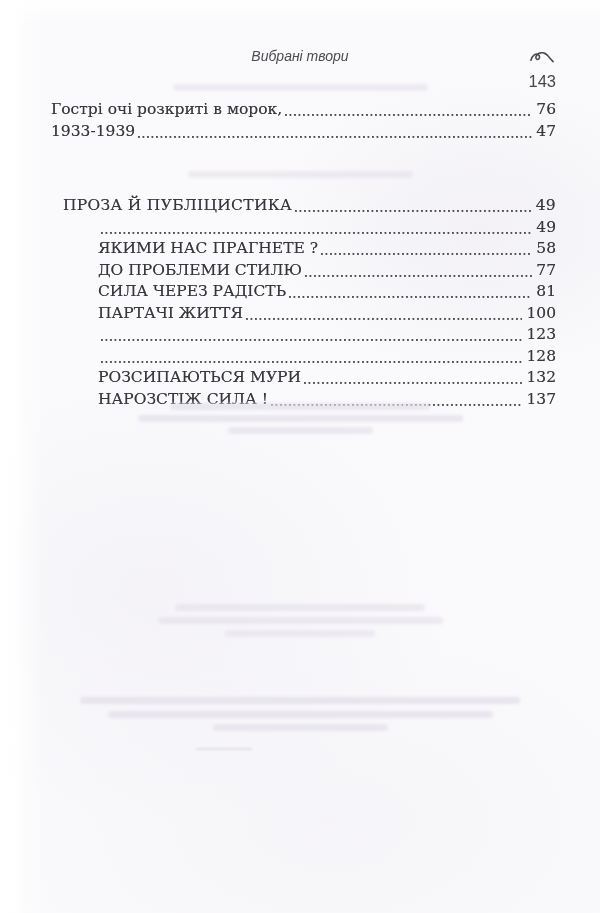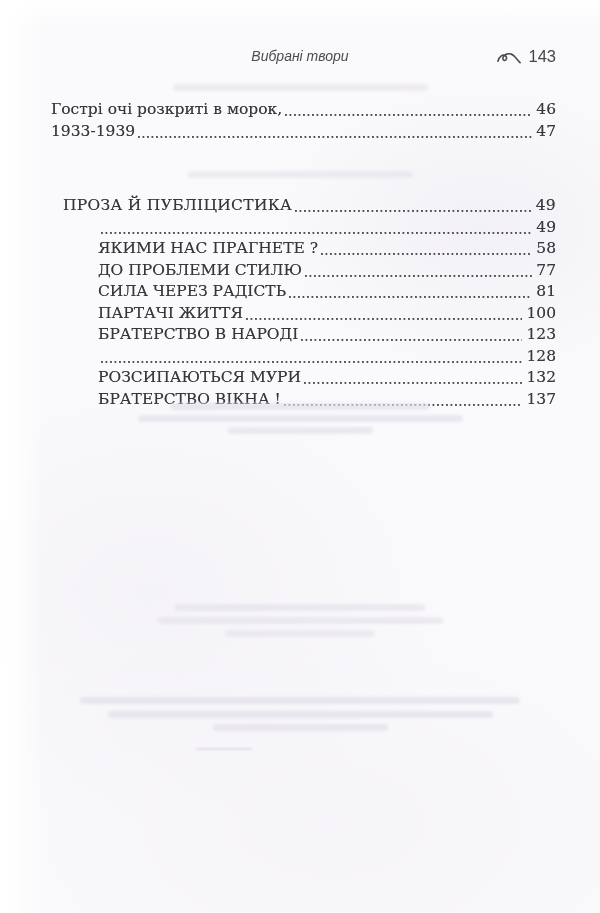--- a/index.html
+++ b/index.html
@@ -20,21 +20,21 @@
   .edge-top{position:absolute;left:0;top:0;right:0;height:26px;
     background:linear-gradient(to bottom,#ffffff 25%,rgba(255,255,255,0));opacity:.8;pointer-events:none;}
 
   
   .header{position:absolute;top:46px;left:0;right:0;height:20px;padding-left:44px;}
   .running-title{
     position:absolute;left:0;right:0;text-align:center;
     font-family:"Liberation Sans","DejaVu Sans",sans-serif;
     font-style:italic;font-size:14px;line-height:20px;color:#4c4b51;
   }
-  .page-corner{position:absolute;right:44px;top:0;display:flex;align-items:center;gap:7px;}
+  .page-corner{position:absolute;right:44px;top:0;display:flex;align-items:center;gap:7px;flex-direction:column;}
   .ornament{display:block;margin-top:3px;}
   .page-num{font-family:"Liberation Sans","DejaVu Sans",sans-serif;
     font-size:16.5px;line-height:20px;color:#47464b;}
 
   
   .toc-section{position:absolute;left:51px;right:44px;}
   .toc-s1{top:99px;}
   .toc-s2{top:195px;margin-left:12px;}
   .toc-row{
     display:flex;align-items:flex-start;
@@ -78,21 +78,21 @@
   </div>
 
   <div class="ghost" style="top:84px;">
     <div class="ghost-line" style="width:255px;opacity:.55;"></div>
   </div>
 
   <div id="toc-s1" class="toc-section toc-s1">
       <div class="toc-row ">
         <span class="toc-label">Гострі очі розкриті в морок,</span>
         <span class="leader"></span>
-        <span class="toc-page">46</span>
+        <span class="toc-page">76</span>
       </div>
       <div class="toc-row ">
         <span class="toc-label">1933-1939</span>
         <span class="leader"></span>
         <span class="toc-page">47</span>
       </div>
     </div>
 
   <div class="ghost" style="top:171px;">
     <div class="ghost-line" style="width:225px;opacity:.55;"></div>
@@ -122,35 +122,34 @@
         <span class="toc-label">СИЛА ЧЕРЕЗ РАДІСТЬ</span>
         <span class="leader"></span>
         <span class="toc-page">81</span>
       </div>
       <div class="toc-row indent">
         <span class="toc-label">ПАРТАЧІ ЖИТТЯ</span>
         <span class="leader"></span>
         <span class="toc-page">100</span>
       </div>
       <div class="toc-row indent">
-        <span class="toc-label">БРАТЕРСТВО В НАРОДІ</span>
         <span class="leader"></span>
         <span class="toc-page">123</span>
       </div>
       <div class="toc-row indent">
         <span class="leader"></span>
         <span class="toc-page">128</span>
       </div>
       <div class="toc-row indent">
         <span class="toc-label">РОЗСИПАЮТЬСЯ МУРИ</span>
         <span class="leader"></span>
         <span class="toc-page">132</span>
       </div>
       <div class="toc-row indent">
-        <span class="toc-label">БРАТЕРСТВО ВІКНА !</span>
+        <span class="toc-label">НАРОЗСТІЖ СИЛА !</span>
         <span class="leader"></span>
         <span class="toc-page">137</span>
       </div>
     </div>
 
   <div class="ghost" style="top:403px;">
     <div class="ghost-line" style="width:260px;opacity:.7;margin-bottom:5px;"></div>
     <div class="ghost-line" style="width:325px;opacity:.7;margin-bottom:5px;"></div>
     <div class="ghost-line" style="width:145px;opacity:.65;"></div>
   </div>

